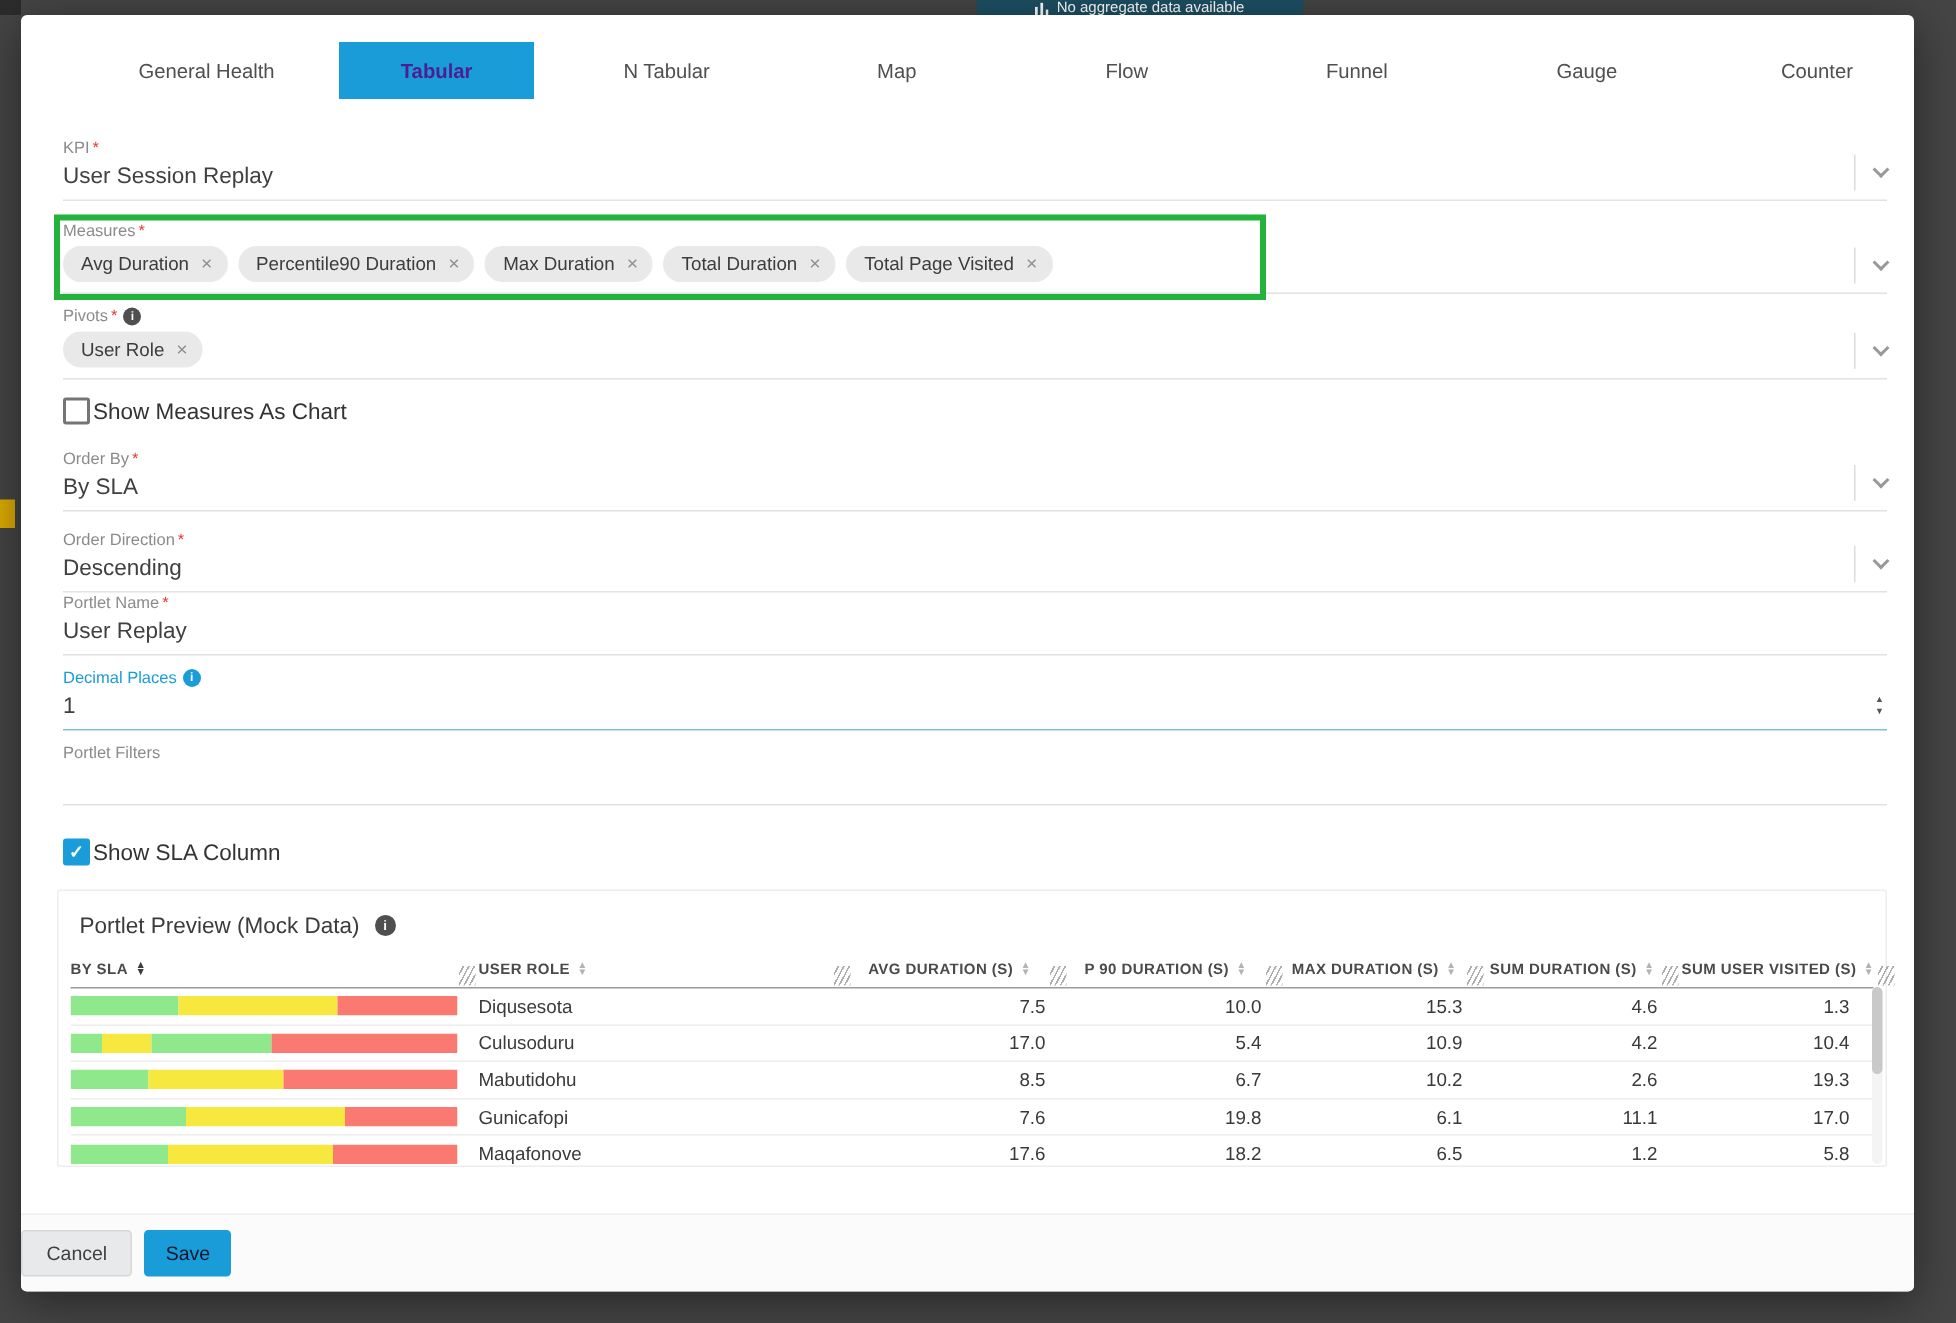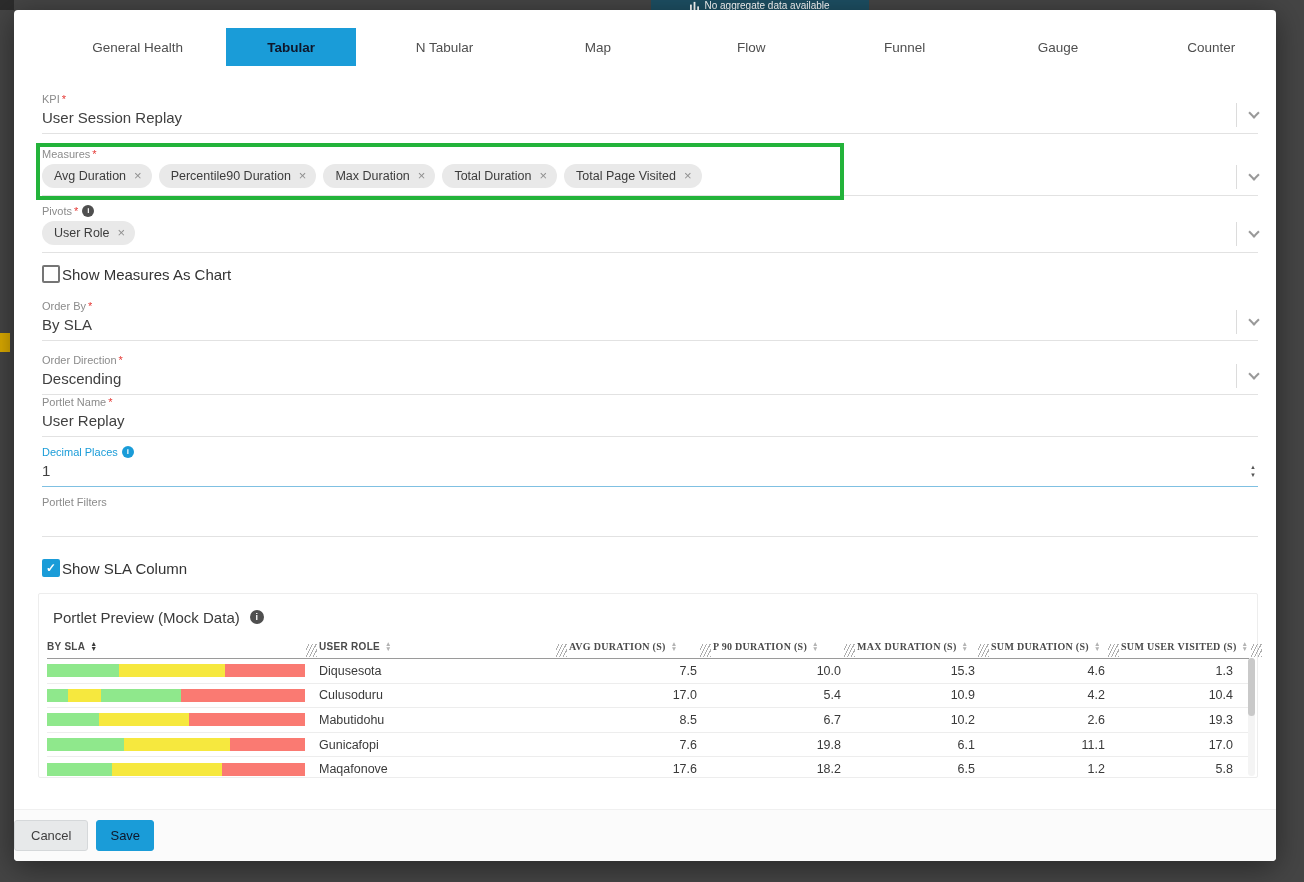--- a/index.html
+++ b/index.html
@@ -22,21 +22,21 @@
   
   .modal {
     position:absolute; left:14px; top:10px; width:1262px; height:851px;
     background:#fff; border-radius:4px; box-shadow:0 6px 30px rgba(0,0,0,.45); overflow:hidden;
   }
   .tabs { display:flex; margin:18px 0 0 59px;gap:24px; }
   .tab {
     width:144px; height:38px; display:flex; align-items:center; justify-content:center;
     font-size:13.5px; color:#4f4f4f; cursor:pointer; white-space:nowrap;
   }
-  .tab.active { background:var(--accent,#1a9cd8); color:#0f172a; font-weight:bold; }
+  .tab.active { background:var(--accent,#1a9cd8); color:#4c1d95; font-weight:bold; }
 
   .form { margin-top:26px; }
   .field { position:relative; padding:0 18px 0 28px; }
   .flabel { font-size:11px; color:#8b8b8b; line-height:14px; display:flex; align-items:center; gap:4px; }
   .flabel .req { color:var(--asterisk,#e53935); margin-left:-2px; }
   .flabel.blue { color:var(--accent,#1a9cd8); }
   .fvalue {
     position:relative; font-size:15px; color:#404040;
     padding:3px 52px 7px 0; border-bottom:1px solid #e2e2e2; min-height:28px;
   }
@@ -78,21 +78,21 @@
 
   
   .preview { margin:14px 18px 0 24px; border:1px solid #ededed; border-radius:2px; padding:8px 8px 0 8px; position:relative; }
   .ptitle { display:flex; align-items:center; gap:10px; font-size:15px; color:#3b3b3b; padding:4px 0 0 6px; height:26px; }
   .thead, .trow { display:grid; grid-template-columns:272px 250px 144px 144px 134px 130px 1fr; }
   .thead { border-bottom:1px solid #9a9a9a; margin-top:6px; }
   .th {
     position:relative; font-size:10px; font-weight:bold; color:#4a4a4a; letter-spacing:.3px;
     display:flex; align-items:center; gap:5px; height:24px; padding-right:16px; cursor:pointer; white-space:nowrap;
   }
-  .th.num { justify-content:flex-start;font-family:Liberation Serif, serif; }
+  .th.num { justify-content:center; }
   .hatch { position:absolute; right:2px; bottom:1px; width:11px; height:13px;
     background:repeating-linear-gradient(118deg, transparent 0 2.2px, #9a9a9a 2.2px 3.2px); opacity:.8; }
   .sort { display:flex; flex-direction:column; font-size:6.5px; line-height:5px; color:#b3b3b3; }
   .sort.dark { color:#3d3d3d; font-size:7px; }
   .tbody { height:118px; overflow:hidden; }
   .trow { border-bottom:1px solid #ededed; height:24.6px; align-items:center; font-size:12.5px; color:#3a3a3a; }
   .td { white-space:nowrap; }
   .td.num { text-align:right; padding-right:16px; }
   .slabar { display:flex; height:13px; width:258px; overflow:hidden; }
   .slabar div { height:100%; }

